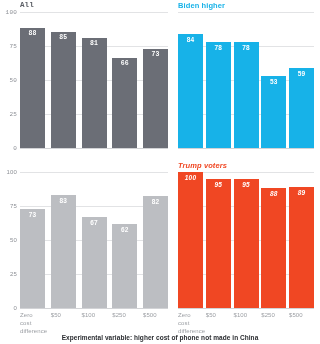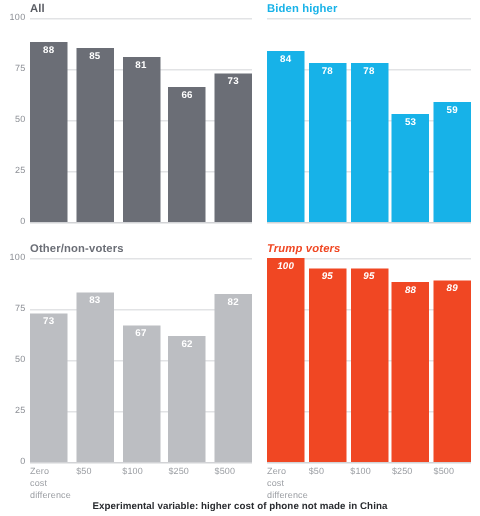--- a/index.html
+++ b/index.html
@@ -52,21 +52,21 @@
   .caption{
     position:absolute;left:0;right:0;bottom:3px;text-align:center;
     font-size:6.5px;font-weight:700;color:#2a2c30;letter-spacing:.05px;
   }
 </style>
 </head>
 <body>
 
 <div id="figure">
 
-  <div class="panel" id="panel-all" style="left: 20px; top: 1px; width: 148px; height: 147px;">
+  <div class="panel" id="panel-all" style="left: 20px; top: 1px; width: 148px; height: 147px; font-family: Liberation Mono, monospace;">
       <div class="panel-title" style="color: rgb(90, 93, 100);">All</div>
       <div class="plot">
         <div class="gridlines">
           <div class="gridline base" style="top: 136px;"></div>
           <div class="gridline" style="top: 102px;"></div>
           <div class="gridline" style="top: 68px;"></div>
           <div class="gridline" style="top: 34px;"></div>
           <div class="gridline" style="top: 0px;"></div>
         </div>
         <div class="ticklabels">
@@ -138,21 +138,20 @@
           </div>
           <div class="barwrap">
             <div class="bar" style="background: rgb(23, 178, 232); height: 80.24px;">
               <div class="bar-value">59</div>
             </div>
           </div>
         </div>
       </div>
     </div>
   <div class="panel" id="panel-other" style="left: 20px; top: 161px; width: 148px; height: 147px;">
-      <div class="panel-title" style="color: rgb(107, 110, 118);">Other/non-voters</div>
       <div class="plot">
         <div class="gridlines">
           <div class="gridline base" style="top: 136px;"></div>
           <div class="gridline" style="top: 102px;"></div>
           <div class="gridline" style="top: 68px;"></div>
           <div class="gridline" style="top: 34px;"></div>
           <div class="gridline" style="top: 0px;"></div>
         </div>
         <div class="ticklabels">
           <div class="ticklabel" style="top: 136px;">0</div>

